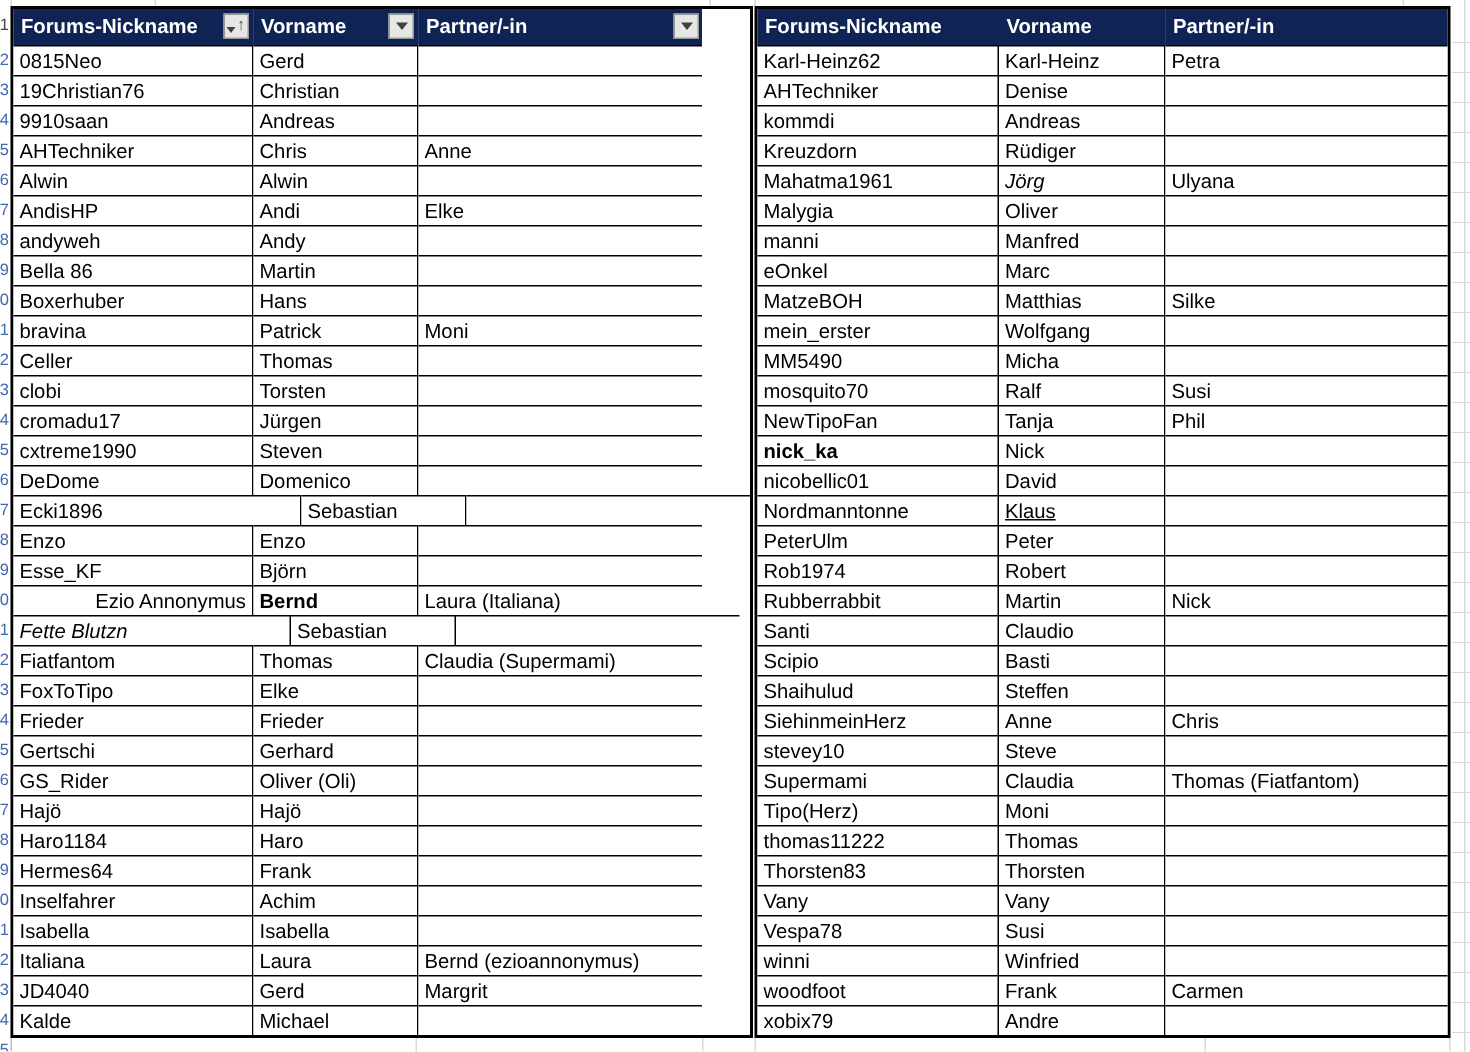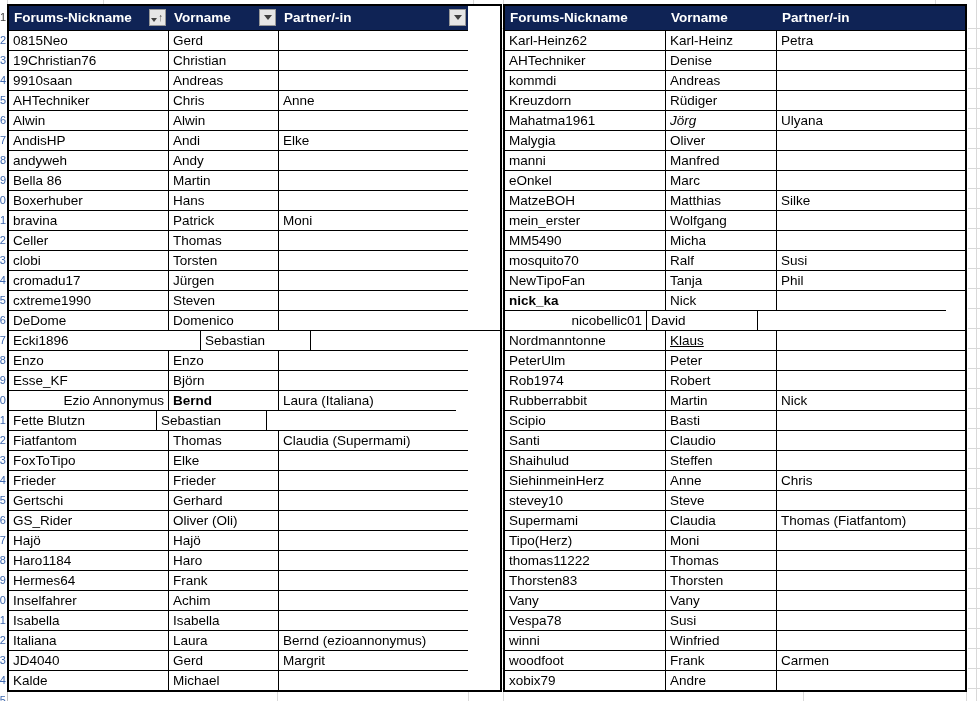--- a/index.html
+++ b/index.html
@@ -222,21 +222,21 @@
         <div class="tcell" style="width: 160px;">Esse_KF</div>
         <div class="tcell" style="width: 110px;">Björn</div>
         <div class="tcell" style="width: 189px;"></div>
       </div>
       <div class="trow">
         <div class="tcell" style="width: 160px; text-align: right;">Ezio Annonymus</div>
         <div class="tcell" style="width: 110px; font-weight: bold;">Bernd</div>
         <div class="tcell" style="width: 189px;">Laura (Italiana)</div>
       </div>
       <div class="trow">
-        <div class="tcell" style="width: 148px;">Fette Blutzn</div>
+        <div class="tcell" style="width: 185px; font-style: italic;">Fette Blutzn</div>
         <div class="tcell" style="width: 110px;">Sebastian</div>
         <div class="tcell" style="width: 189px;"></div>
       </div>
       <div class="trow">
         <div class="tcell" style="width: 160px;">Fiatfantom</div>
         <div class="tcell" style="width: 110px;">Thomas</div>
         <div class="tcell" style="width: 189px;">Claudia (Supermami)</div>
       </div>
       <div class="trow">
         <div class="tcell" style="width: 160px;">FoxToTipo</div>
@@ -378,21 +378,21 @@
         <div class="tcell" style="width: 161px;">NewTipoFan</div>
         <div class="tcell" style="width: 111px;">Tanja</div>
         <div class="tcell" style="width: 188px;">Phil</div>
       </div>
       <div class="trow">
         <div class="tcell" style="width: 161px; font-weight: bold;">nick_ka</div>
         <div class="tcell" style="width: 111px;">Nick</div>
         <div class="tcell" style="width: 188px;"></div>
       </div>
       <div class="trow">
-        <div class="tcell" style="width: 142px; text-align: right;">nicobellic01</div>
+        <div class="tcell" style="width: 161px;">nicobellic01</div>
         <div class="tcell" style="width: 111px;">David</div>
         <div class="tcell" style="width: 188px;"></div>
       </div>
       <div class="trow">
         <div class="tcell" style="width: 161px;">Nordmanntonne</div>
         <div class="tcell" style="width: 111px; text-decoration: underline;">Klaus</div>
         <div class="tcell" style="width: 188px;"></div>
       </div>
       <div class="trow">
         <div class="tcell" style="width: 161px;">PeterUlm</div>
@@ -403,27 +403,27 @@
         <div class="tcell" style="width: 161px;">Rob1974</div>
         <div class="tcell" style="width: 111px;">Robert</div>
         <div class="tcell" style="width: 188px;"></div>
       </div>
       <div class="trow">
         <div class="tcell" style="width: 161px;">Rubberrabbit</div>
         <div class="tcell" style="width: 111px;">Martin</div>
         <div class="tcell" style="width: 188px;">Nick</div>
       </div>
       <div class="trow">
+        <div class="tcell" style="width: 161px;">Santi</div>
+        <div class="tcell" style="width: 111px;">Claudio</div>
+        <div class="tcell" style="width: 188px;"></div>
+      </div>
+      <div class="trow">
         <div class="tcell" style="width: 161px;">Scipio</div>
         <div class="tcell" style="width: 111px;">Basti</div>
-        <div class="tcell" style="width: 188px;"></div>
-      </div>
-      <div class="trow">
-        <div class="tcell" style="width: 161px;">Santi</div>
-        <div class="tcell" style="width: 111px;">Claudio</div>
         <div class="tcell" style="width: 188px;"></div>
       </div>
       <div class="trow">
         <div class="tcell" style="width: 161px;">Shaihulud</div>
         <div class="tcell" style="width: 111px;">Steffen</div>
         <div class="tcell" style="width: 188px;"></div>
       </div>
       <div class="trow">
         <div class="tcell" style="width: 161px;">SiehinmeinHerz</div>
         <div class="tcell" style="width: 111px;">Anne</div>

